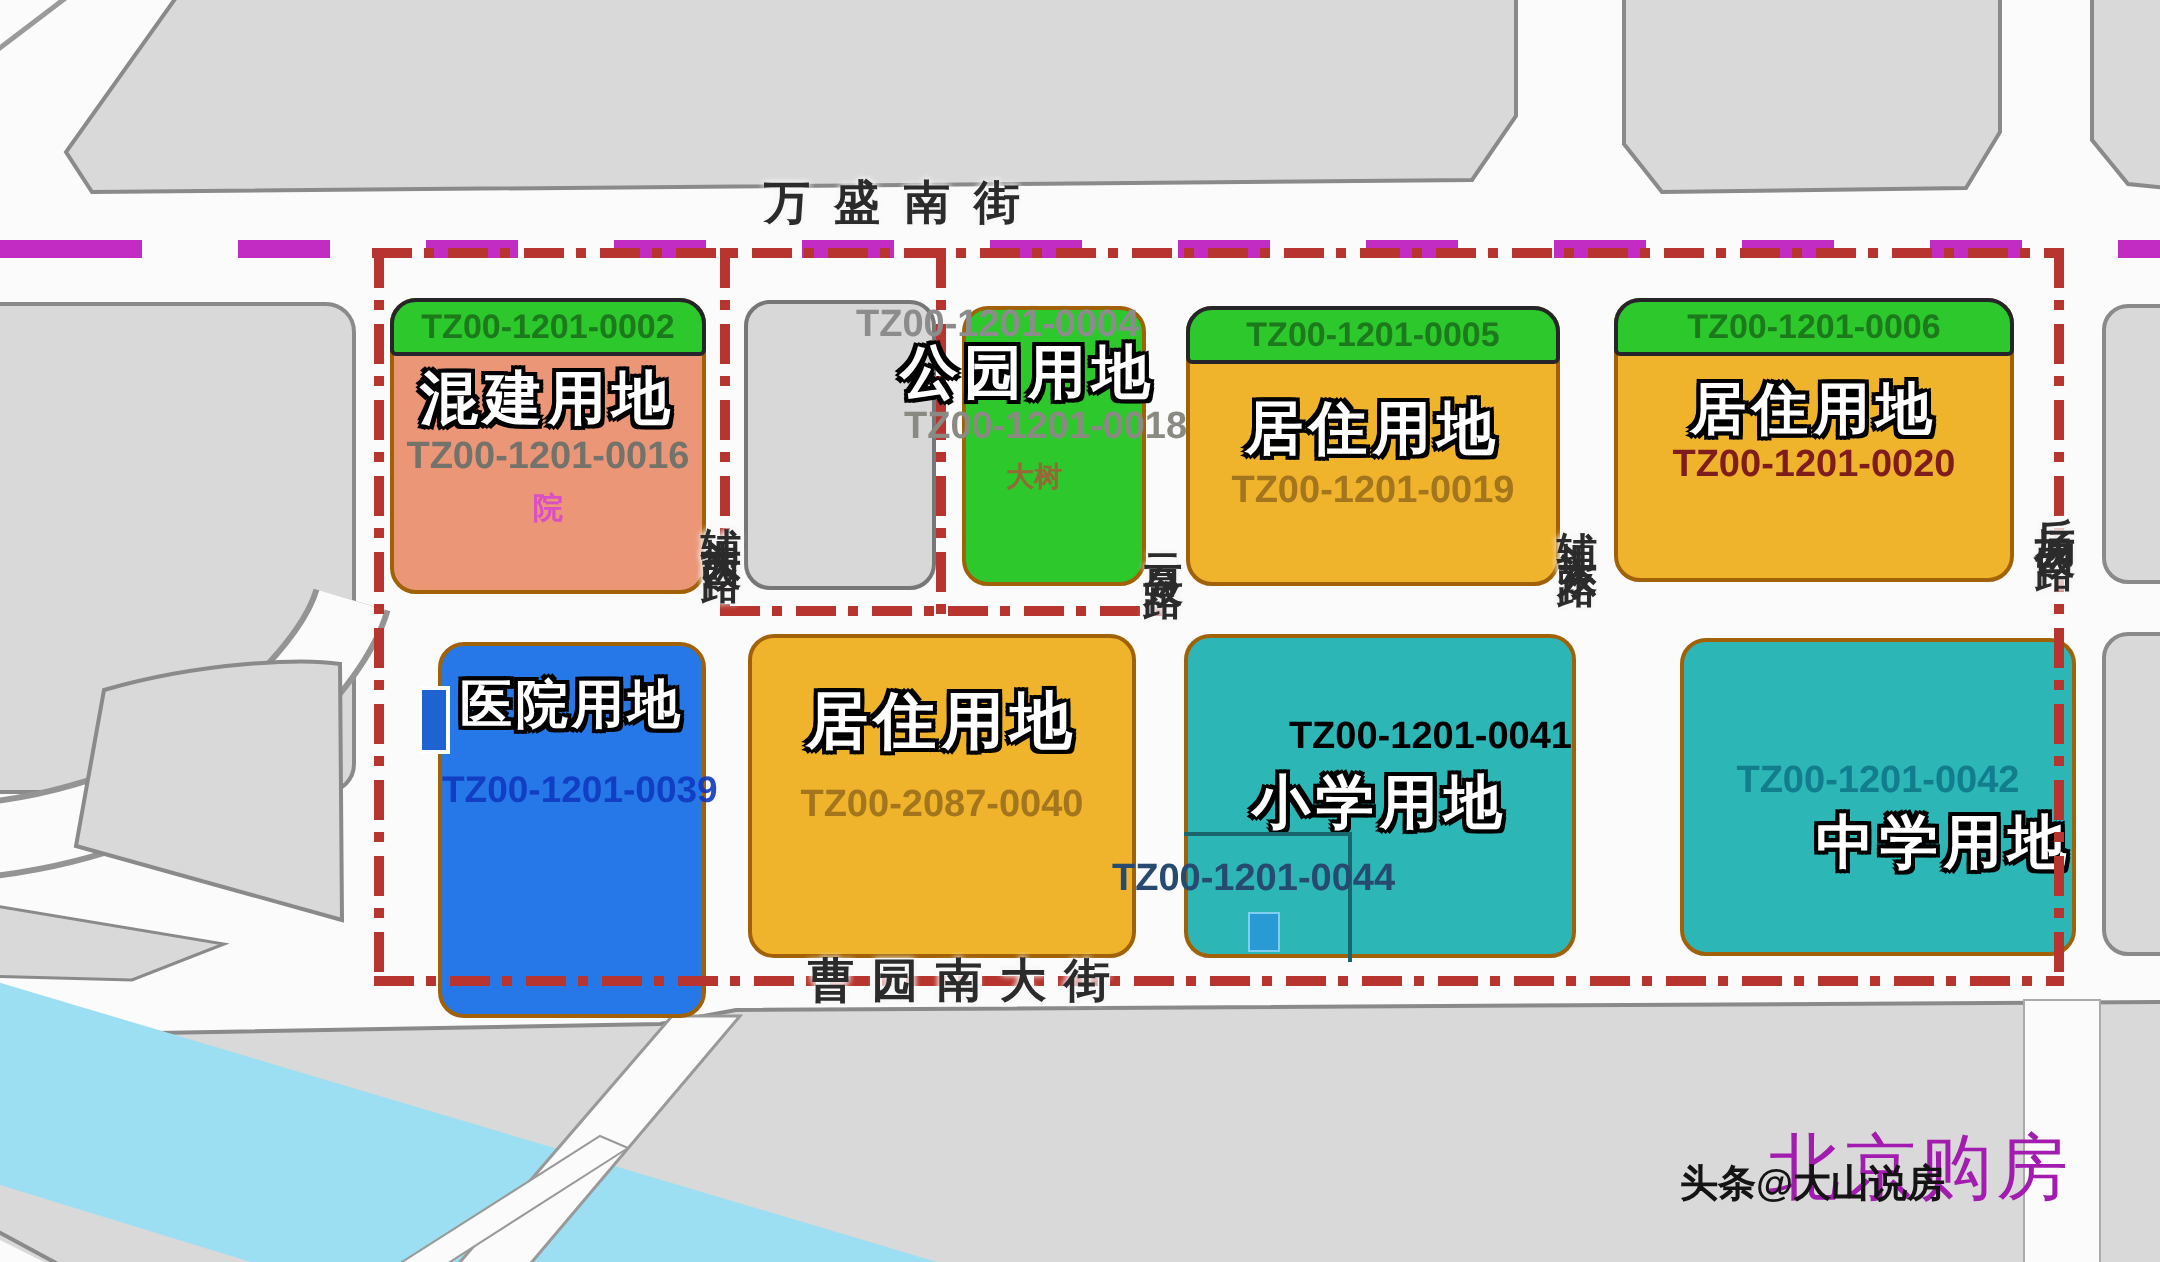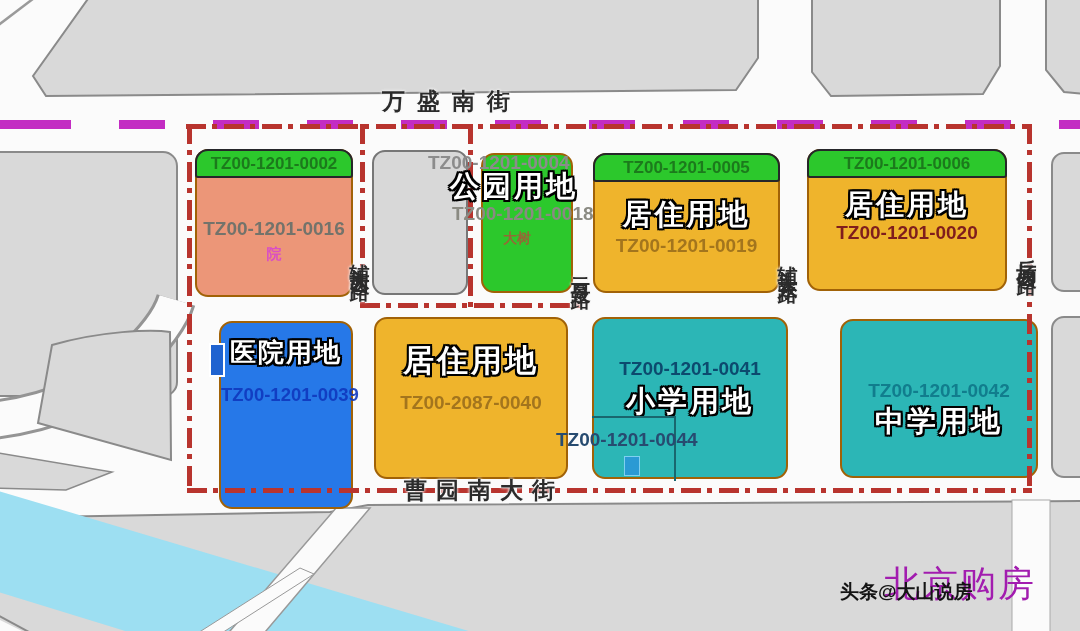--- a/index.html
+++ b/index.html
@@ -74,20 +74,21 @@
   <div class="redline h" style="left:187px;top:488px;width:845px;"></div>
   <div class="redline v" style="left:1027px;top:124px;height:369px;"></div>
   <div class="redline v" style="left:360px;top:124px;height:184px;"></div>
   <div class="redline v" style="left:468px;top:124px;height:184px;"></div>
   <div class="redline h" style="left:360px;top:303px;width:223px;"></div>
 
   <div class="parcel" style="left:195px;top:149px;width:158px;height:148px;background:#ec9678;">
     <div class="strip">
       <span class="stripcode">TZ00-1201-0002</span>
     </div>
+    <div class="uselabel" style="top:29px;">混建用地</div>
     <div class="code" style="top:67px;color:#73736b;">TZ00-1201-0016</div>
     <div class="code" style="top:94px;color:#d94fc4;font-size:15px;">院</div>
   </div>
 
   <div class="parcel" style="left:372px;top:150px;width:96px;height:145px;background:#d8d8d8;border-color:#777;"></div>
 
   <div class="parcel" style="left:481px;top:153px;width:92px;height:140px;background:#2cc82c;"></div>
   <div class="maplabel" style="left:428px;top:152px;font-size:19px;font-weight:bold;color:#8c8c8c;">TZ00-1201-0004</div>
   <div class="uselabel" style="left:450px;top:167px;right:auto;z-index:4;">公园用地</div>
   <div class="codefloat" style="left:452px;top:203px;color:#8a8a82;">TZ00-1201-0018</div>
@@ -114,30 +115,30 @@
     <div class="code" style="top:61px;color:rgba(15,55,190,0.9);font-size:18.5px;">TZ00-1201-0039</div>
   </div>
   <div class="badge" style="left:209px;top:343px;width:12px;height:30px;background:#1f63d0;border:2px solid #fff;"></div>
 
   <div class="parcel" style="left:374px;top:317px;width:194px;height:162px;background:#efb42c;">
     <div class="uselabel" style="top:21px;font-size:31px;">居住用地</div>
     <div class="code" style="top:73px;color:#a3751d;">TZ00-2087-0040</div>
   </div>
 
   <div class="parcel" style="left:592px;top:317px;width:196px;height:162px;background:#2cb6b6;">
-    <div class="code" style="top:39px;color:#0c4a6e;">TZ00-1201-0041</div>
+    <div class="code" style="top:39px;color:#000000;text-align:right;">TZ00-1201-0041</div>
     <div class="uselabel" style="top:63px;">小学用地</div>
     <div class="subdiv" style="left:-2px;top:97px;width:82px;height:63px;"></div>
   </div>
   <div class="codefloat" style="left:556px;top:429px;color:#274b70;">TZ00-1201-0044</div>
   <div class="badge" style="left:624px;top:456px;width:14px;height:18px;background:#2a9ad4;border:1px solid #7fd0f0;"></div>
 
   <div class="parcel" style="left:840px;top:319px;width:198px;height:159px;background:#2cb6b6;">
     <div class="code" style="top:59px;color:#117d8d;">TZ00-1201-0042</div>
-    <div class="uselabel" style="top:81px;">中学用地</div>
+    <div class="uselabel" style="top:81px;text-align:right;">中学用地</div>
   </div>
 
   <div class="maplabel hroad" style="left:382px;top:86px;letter-spacing:12px;">万盛南街</div>
   <div class="maplabel hroad" style="left:404px;top:475px;letter-spacing:9px;">曹园南大街</div>
   <div class="maplabel vlabel" style="left:347px;top:248px;">辅头西路</div>
   <div class="maplabel vlabel" style="left:568px;top:262px;">云景路</div>
   <div class="maplabel vlabel" style="left:775px;top:250px;">辅头东路</div>
   <div class="maplabel vlabel" style="left:1014px;top:242px;">后场西路</div>
 
   <div id="wm-red">北京购房</div>

